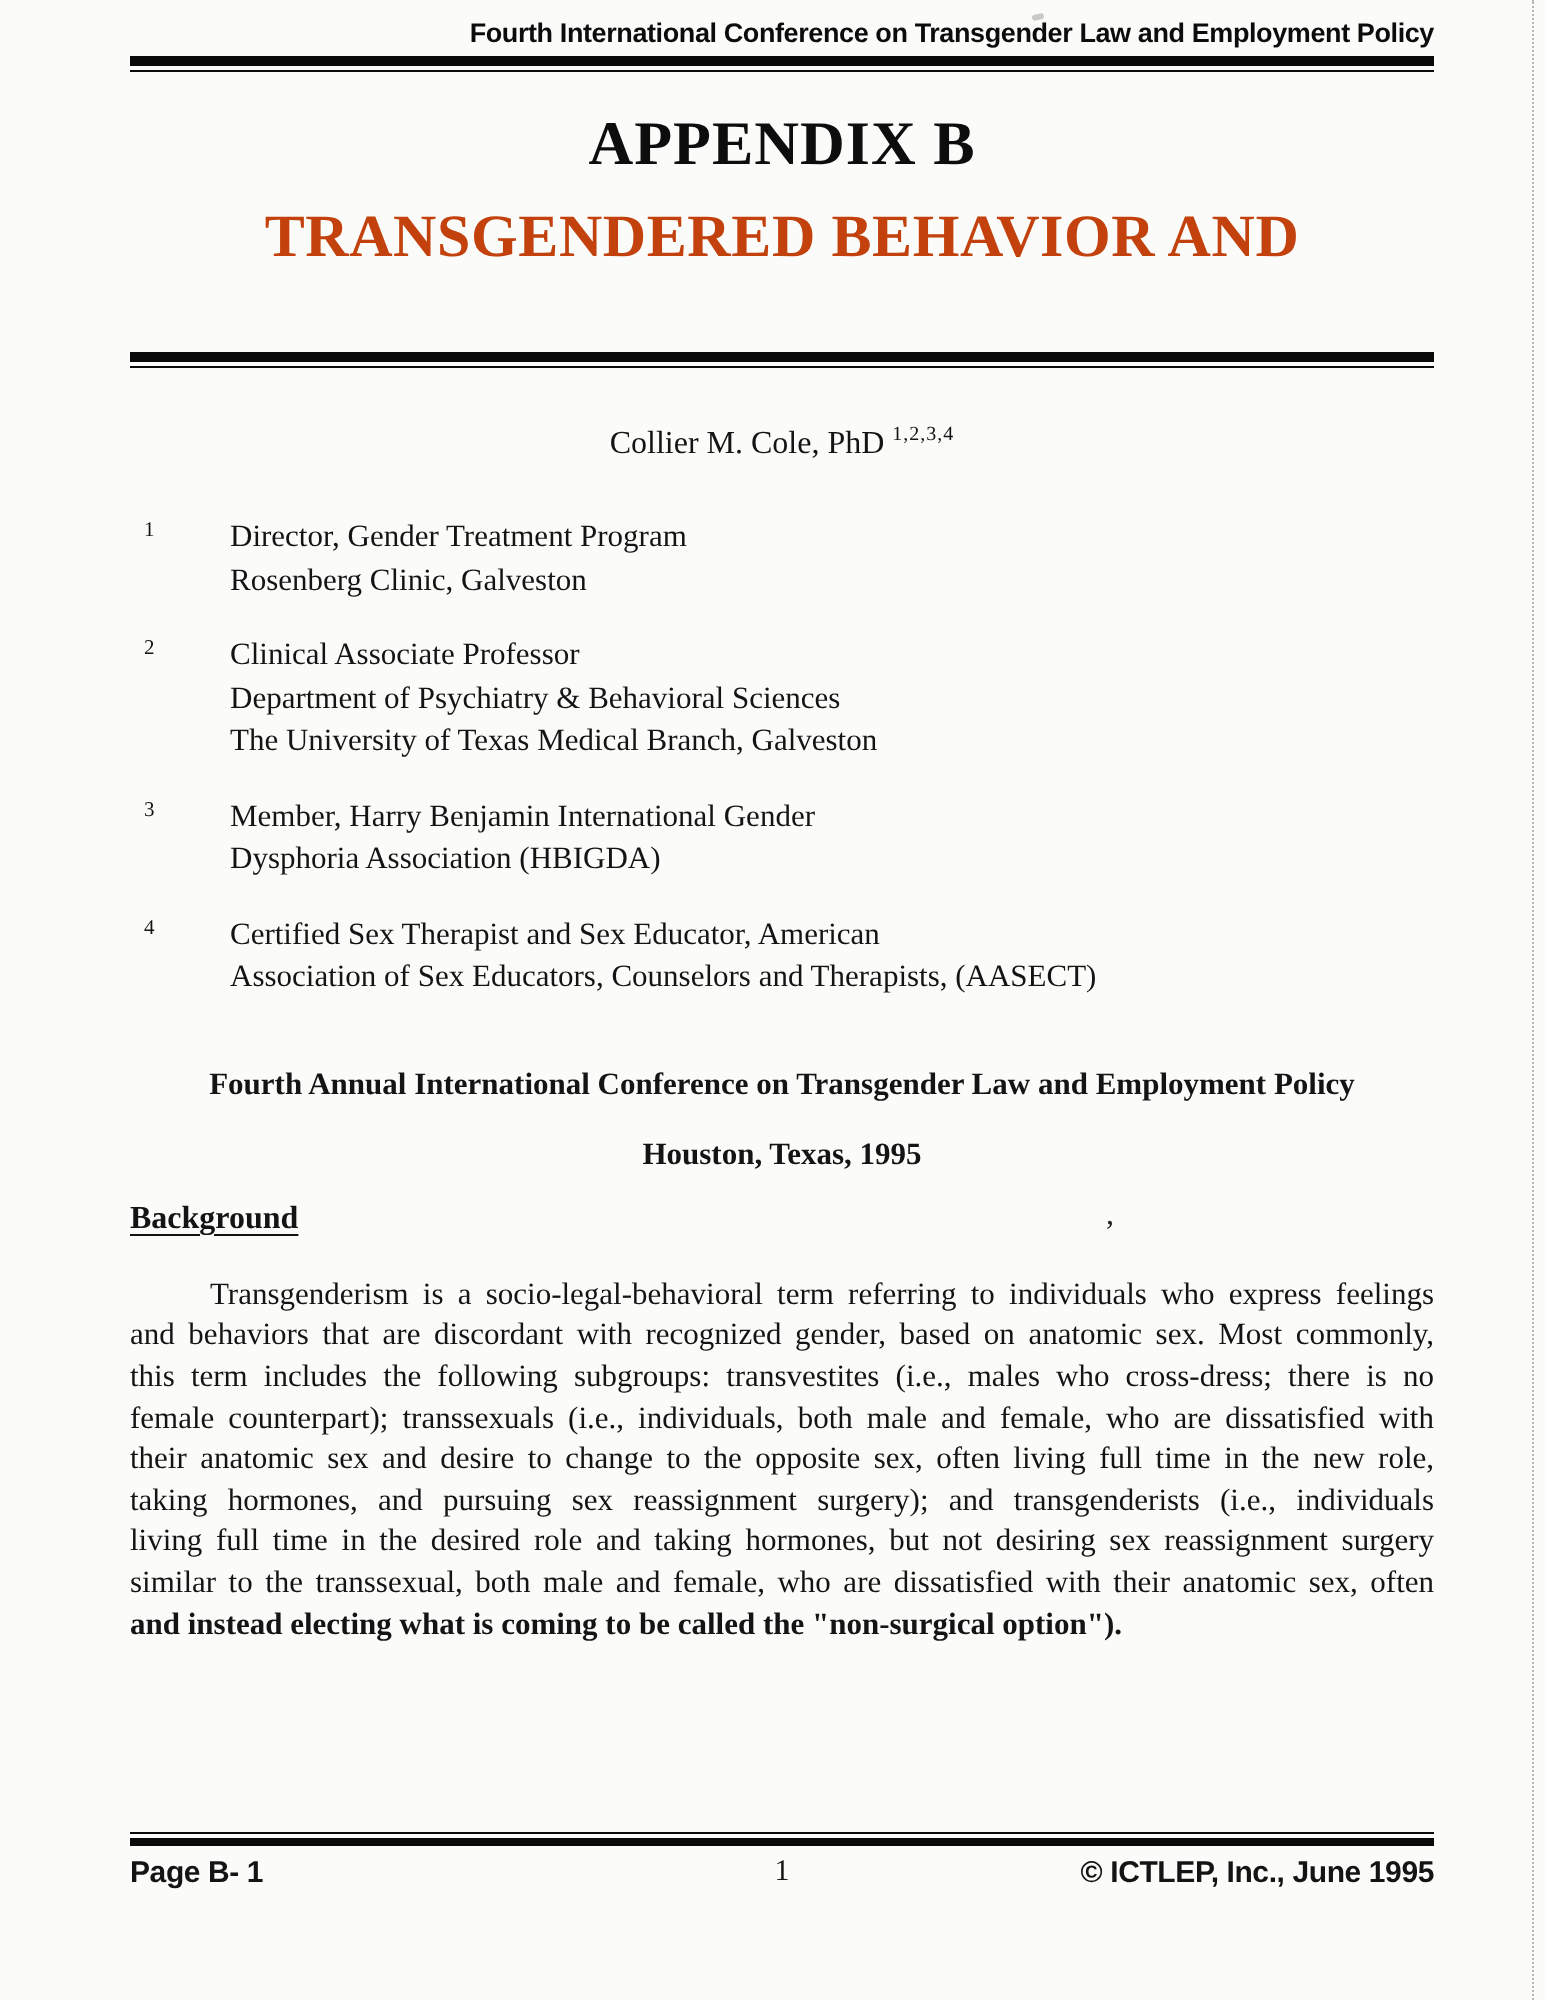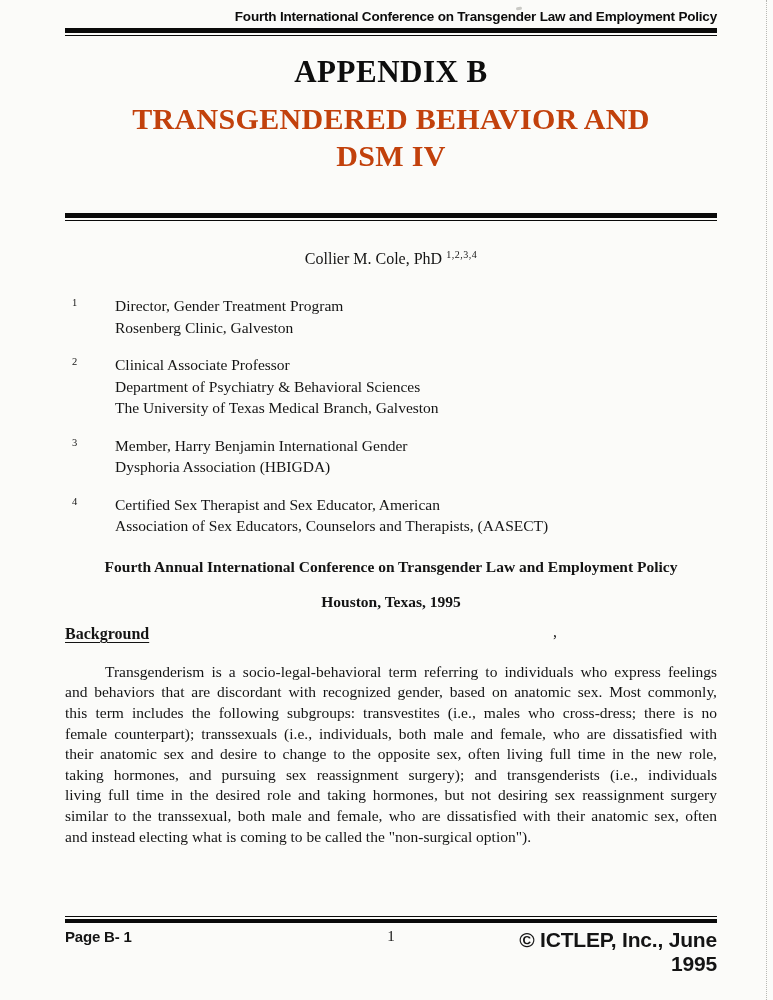--- a/index.html
+++ b/index.html
@@ -62,51 +62,51 @@
     width: 43px; flex: 0 0 43px;
     padding-left: 7px;
     font-size: 10.5px;
     line-height: 14px;
     padding-top: 1px;
   }
   .aff-lines { font-size: 15.5px; line-height: 21.5px; }
 
   .center-bold { text-align: center; font-weight: bold; font-size: 15.5px; line-height: 19px; }
   .presented-at { margin-top: 13px; }
-  .conf-line { margin-top: 20px; }
+  .conf-line { margin-top: 33px; }
   .loc-line { margin-top: 16px; }
 
   .section-row { margin-top: 14px; position: relative; height: 20px; }
   .section-heading {
     font-weight: bold;
     font-size: 16px;
     text-decoration: underline;
     text-underline-offset: 3px;
   }
   .stray-mark { position: absolute; left: 488px; top: -2px; font-size: 16px; color: #222; }
 
   .body-par { margin-top: 17px; font-size: 15.5px; line-height: 20.6px; }
   .p-line { text-align: justify; text-align-last: justify; }
   .p-line.first { text-indent: 40px; }
-  .p-line.last { text-align: left; text-align-last: left; }
+  .p-line.last { text-align: left; text-align-last: left; font-weight: bold; }
 
   .footer { position: absolute; left: 65px; top: 916px; width: 652px; }
   .footer .f-thin { height: 1px; background: #0a0a0a; }
   .footer .f-thick { height: 4px; background: #0a0a0a; margin-top: 2px; }
-  .f-row { display: flex; align-items: flex-start; margin-top: 5px; }
+  .f-row { display: flex; align-items: flex-end; margin-top: 5px; }
   .f-cell { flex: 1; }
   .f-left  {
     font-family: "Liberation Sans", sans-serif; font-weight: bold;
     font-size: 15px; letter-spacing: -0.2px;
   }
   .f-center { text-align: center; font-size: 15px; }
   .f-right {
     text-align: right;
     font-family: "Liberation Sans", sans-serif; font-weight: bold;
-    font-size: 21px; letter-spacing: -0.2px;
+    font-size: 15px; letter-spacing: -0.2px;
   }
 
   .scan-line {
     position: absolute; top: 0; bottom: 0; left: 766px; width: 0;
     border-left: 1px dotted #b8b8b4;
   }
   .top-speck {
     position: absolute; left: 516px; top: 7px; width: 6px; height: 3px;
     background: #c9c9c5; border-radius: 2px; transform: rotate(-12deg);
   }
@@ -124,21 +124,20 @@
 
     <div class="rule">
       <div class="thick"></div>
       <div class="thin"></div>
     </div>
 
     <div class="appendix-title">APPENDIX B</div>
 
     <div class="subject-title">
       <div>TRANSGENDERED BEHAVIOR AND</div>
-      <div>DSM IV</div>
     </div>
 
     <div class="rule mid-rule">
       <div class="thick"></div>
       <div class="thin"></div>
     </div>
 
     <div class="author-line">
       <span>Collier M. Cole, PhD</span>
       <sup>1,2,3,4</sup>

